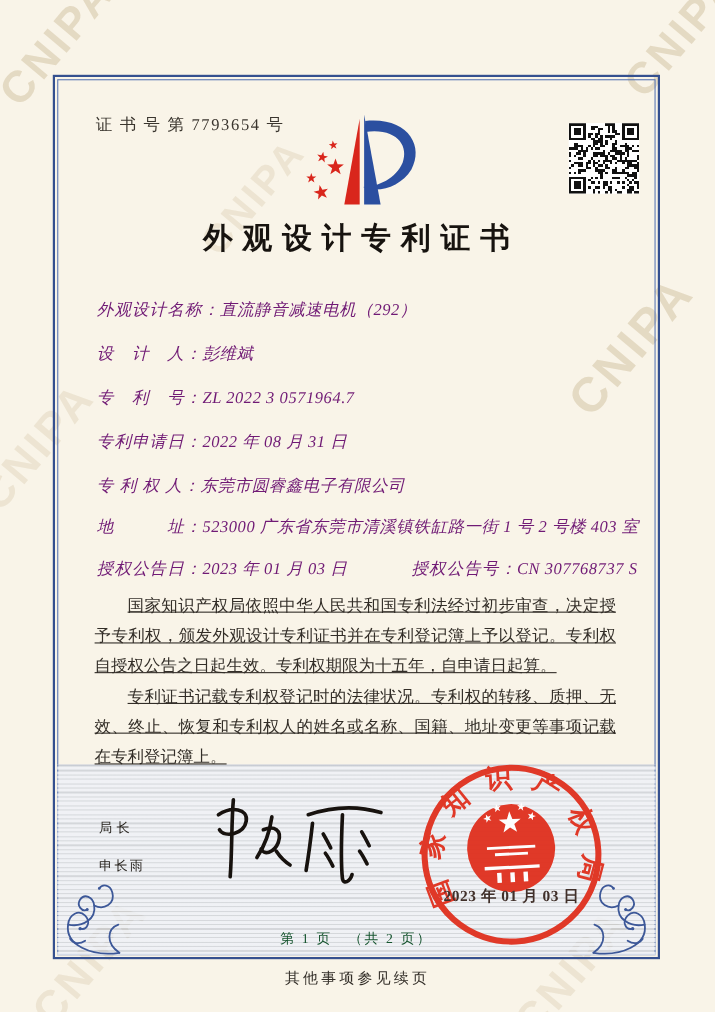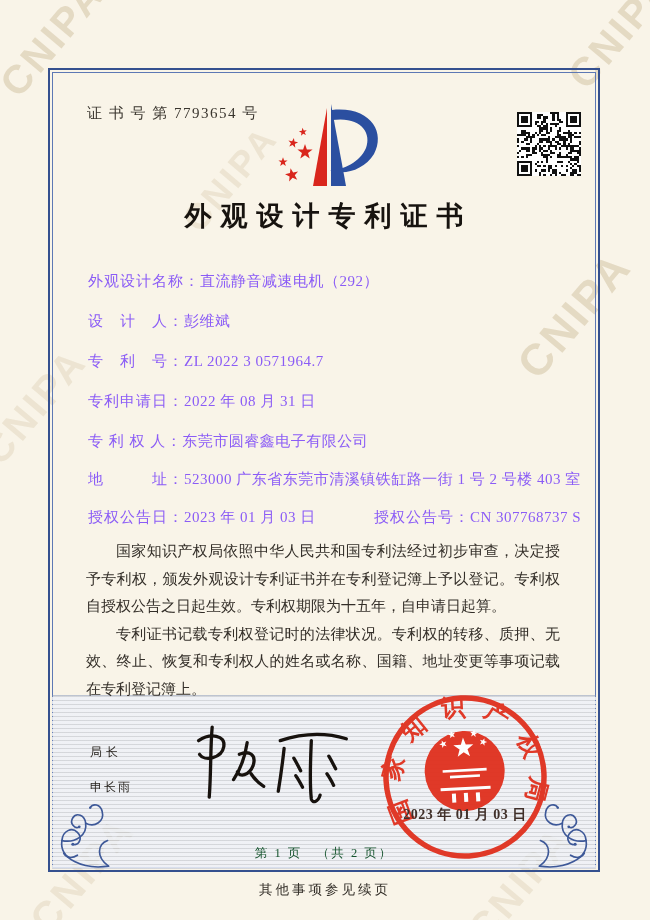--- a/index.html
+++ b/index.html
@@ -40,27 +40,27 @@
   
   .cert-no{position:absolute;left:87px;top:104px;font-size:15px;letter-spacing:1.5px;color:#3a352e;}
   .logo{position:absolute;left:268px;top:98px;width:118px;height:92px;}
   .qr{position:absolute;left:517px;top:112px;width:64px;height:64px;background:#fff;}
   .title{
     position:absolute;left:48px;right:50px;top:198px;
     text-align:center;font-size:27px;font-weight:bold;
     letter-spacing:9px;padding-left:9px;color:#17130f;
   }
   
-  .row{position:absolute;left:88px;font-size:15px;letter-spacing:0.5px;color:#8b5cf6;white-space:nowrap;}
+  .row{position:absolute;left:88px;font-size:15px;letter-spacing:0.5px;color:#701a75;white-space:nowrap;font-style:italic;}
   .row .lbl{letter-spacing:1px;}
   .row .pair2{margin-left:54px;}
   
   .body-text{
     position:absolute;left:86px;top:538px;width:474px;
-    font-size:15px;line-height:27.5px;text-align:justify;color:#332e28;
+    font-size:15px;line-height:27.5px;text-align:justify;color:#332e28;text-decoration:underline;
   }
   .body-text p{margin:0;text-indent:2em;}
   
   .signer-title{position:absolute;left:90px;top:744px;font-size:12px;letter-spacing:4px;z-index:4;color:#26221d;}
   .signer-name{position:absolute;left:90px;top:779px;font-size:12px;letter-spacing:2px;z-index:4;color:#26221d;}
   .signature{position:absolute;left:183px;top:714px;width:175px;height:100px;z-index:4;}
   .seal{position:absolute;left:380px;top:692px;width:170px;height:170px;z-index:5;transform:rotate(-3deg);opacity:0.95;}
   .seal-date{
     position:absolute;left:384px;top:806px;width:162px;z-index:6;
     text-align:center;font-size:14px;letter-spacing:0.5px;color:#40302a;font-weight:bold;

